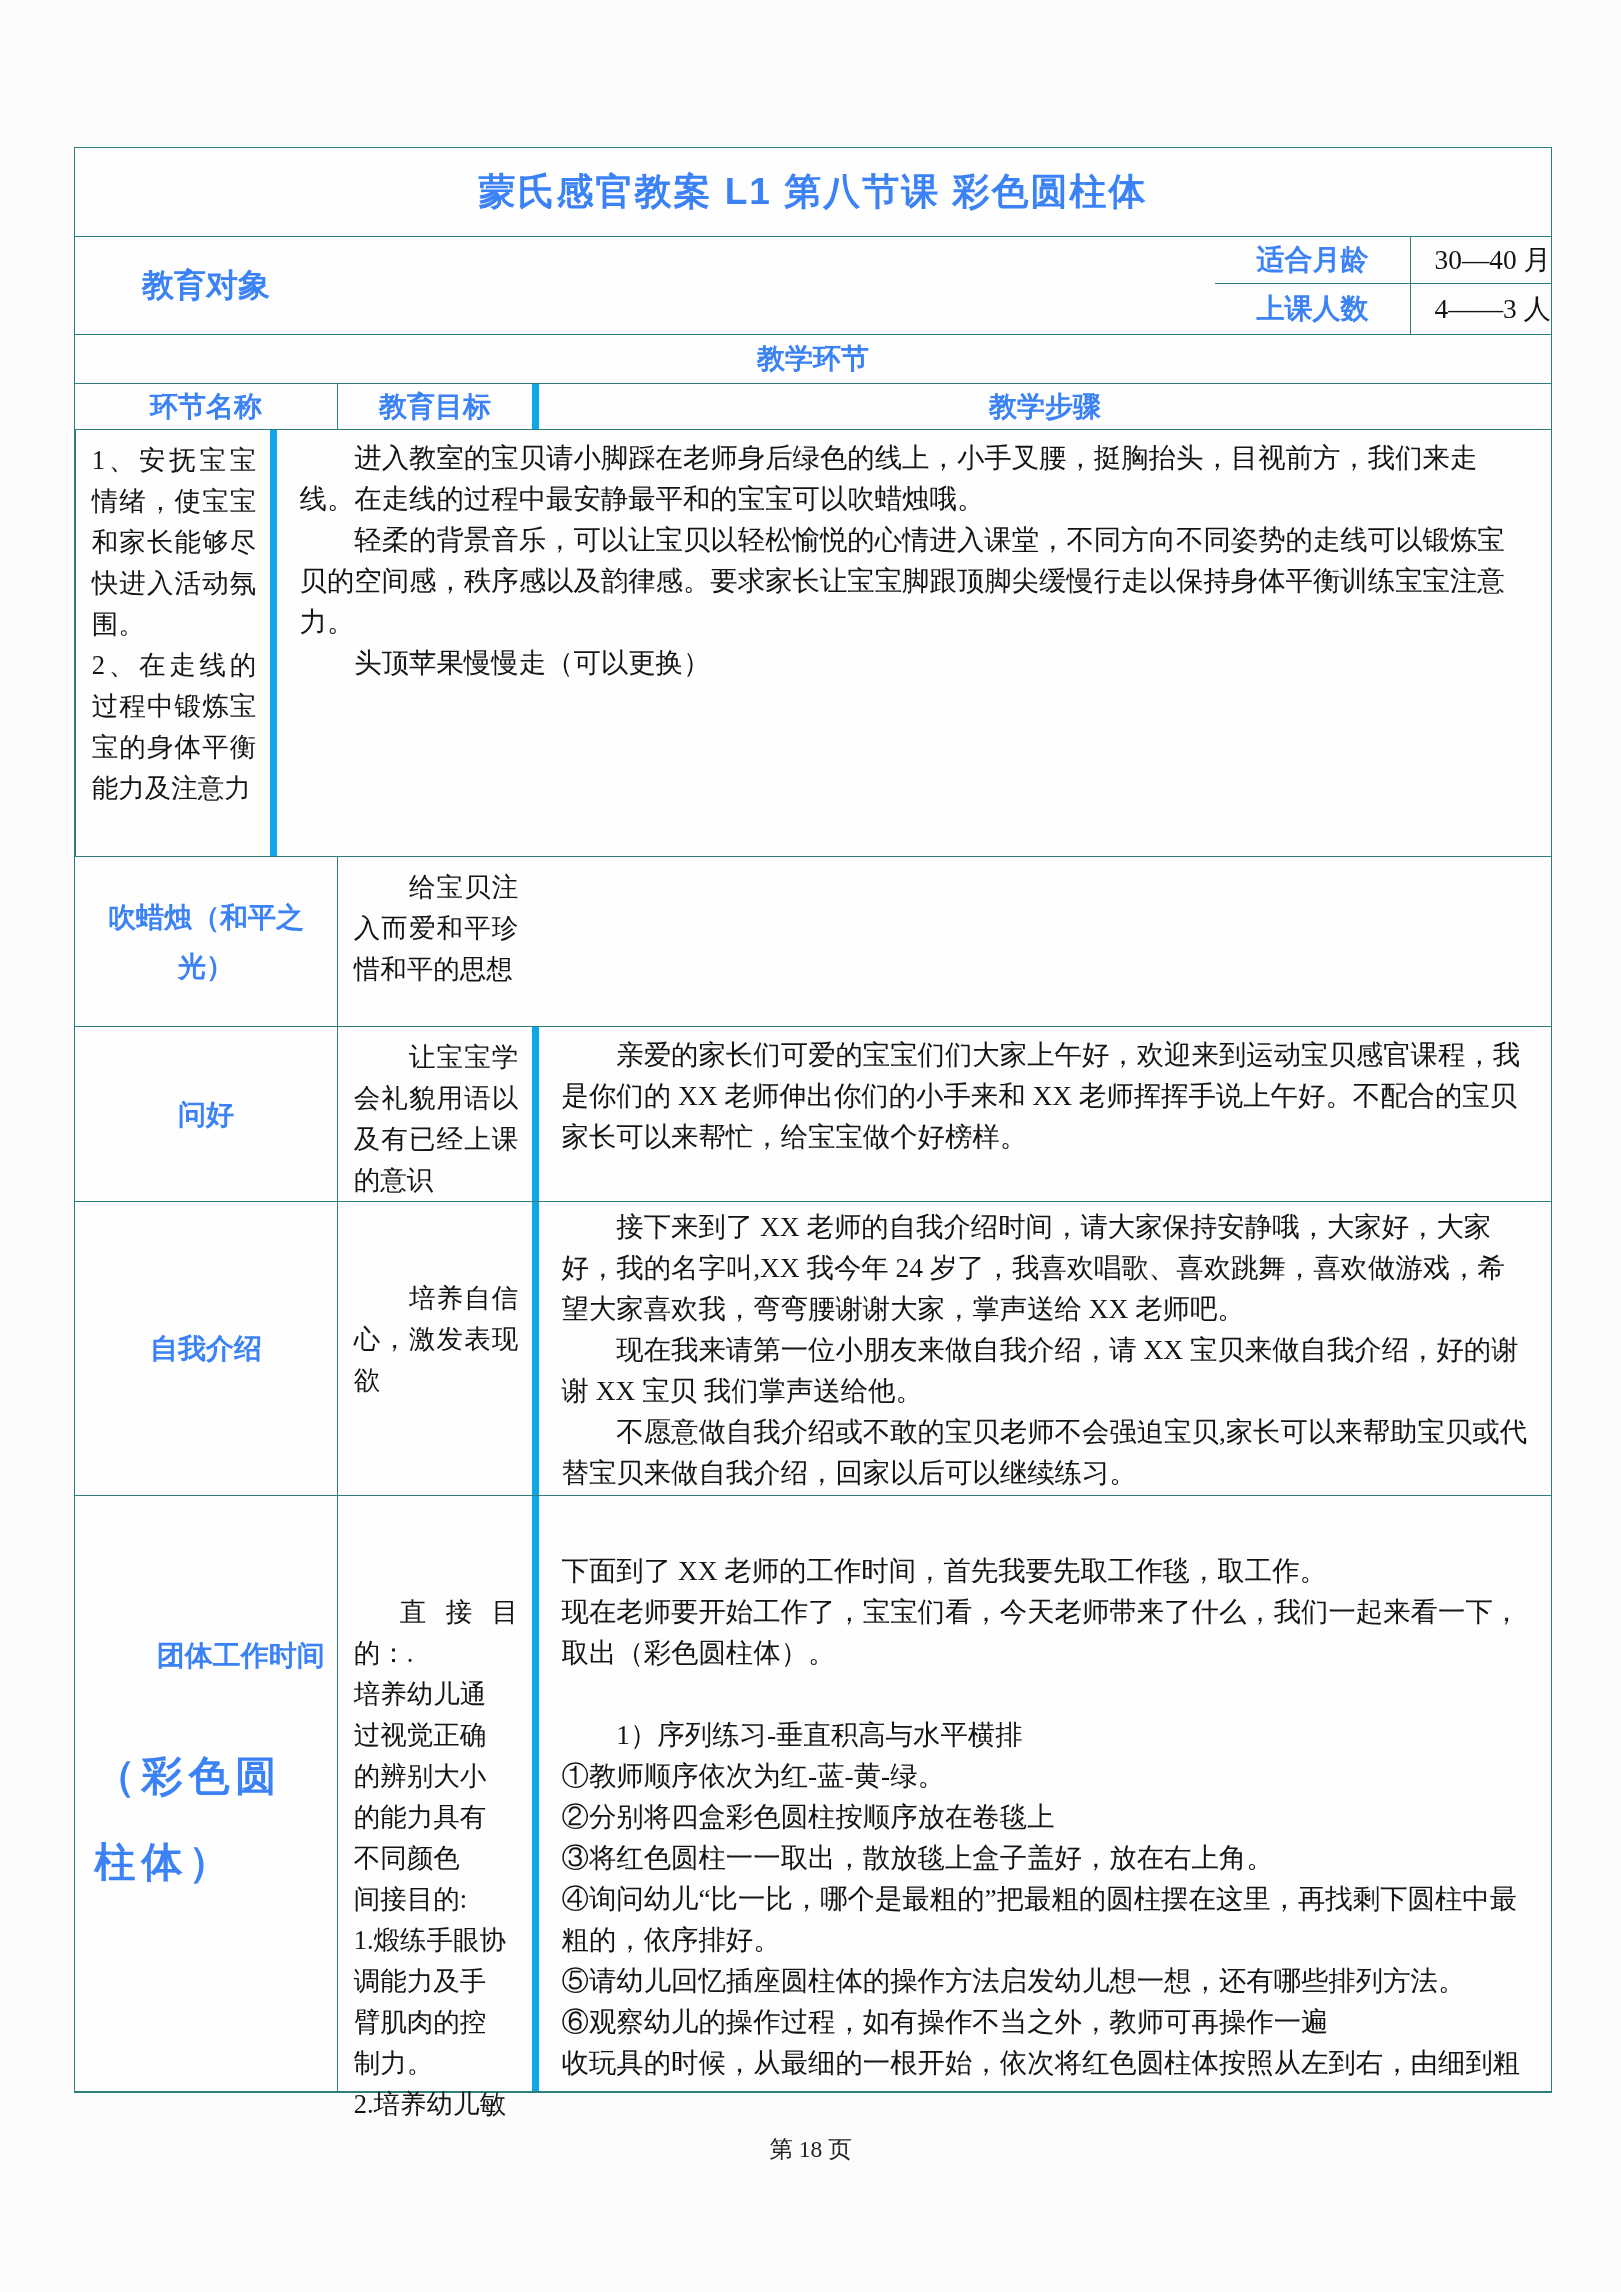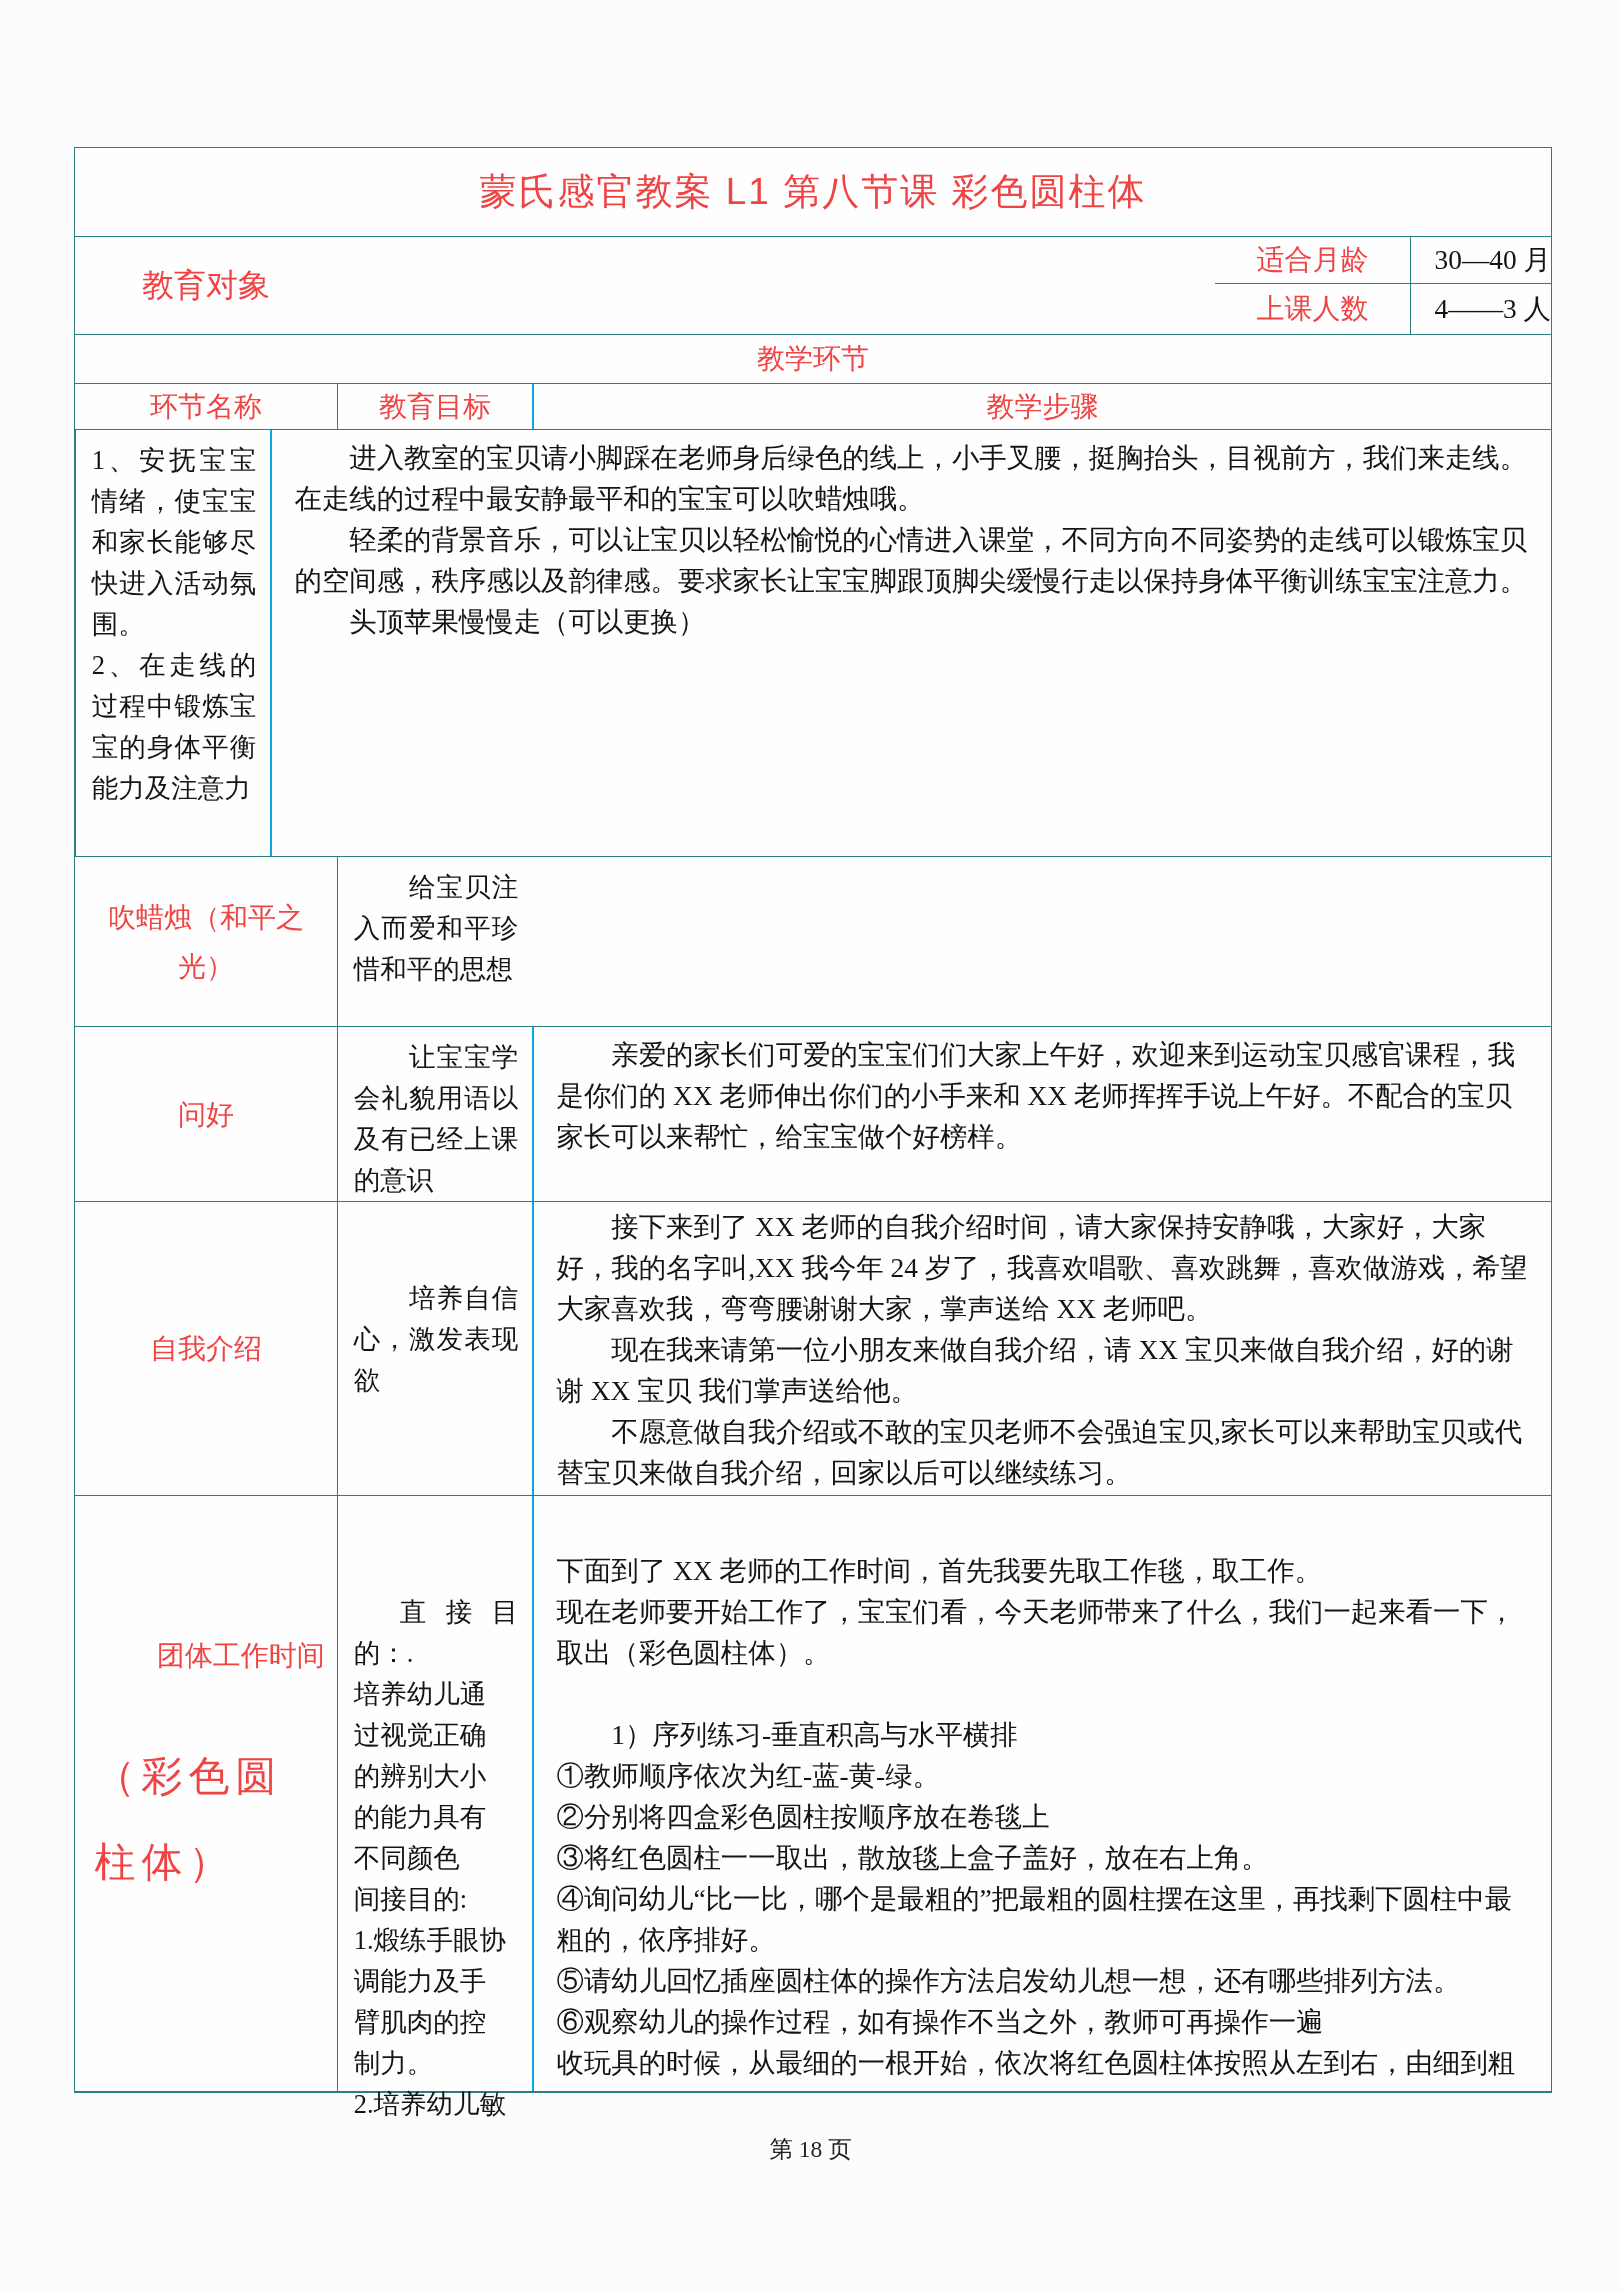--- a/index.html
+++ b/index.html
@@ -20,26 +20,26 @@
     width: 1478px;
     border: 1px solid #2b7e79;
     border-bottom-width: 2.9px;
     background: #fffefe;
   }
   .t-row { display: flex; width: 100%; }
   .t-row + .t-row { border-top: 1px solid #2b7e79; }
 
   .c1 { width: 262px; flex: none; }
   .c2 { width: 195px; flex: none; border-left: 1px solid #2b7e79; }
-  .c3 { flex: 1; border-left: 2px solid #0ea5e9; }
+  .c3 { flex: 1; border-left: 7px solid #0ea5e9; }
 
   .blue {
-    color: #ef4444;
+    color: #3b82f6;
     font-family: "Liberation Sans", "DejaVu Sans", sans-serif;
-    font-weight: normal;
+    font-weight: bold;
   }
 
   
   .title-row {
     height: 88px;
     display: flex;
     align-items: center;
     justify-content: center;
     font-size: 37px;
     letter-spacing: 2px;

